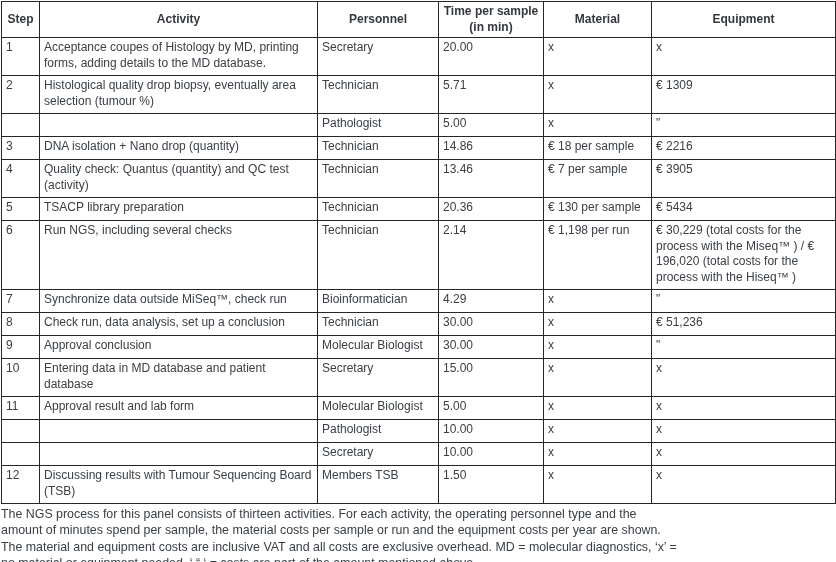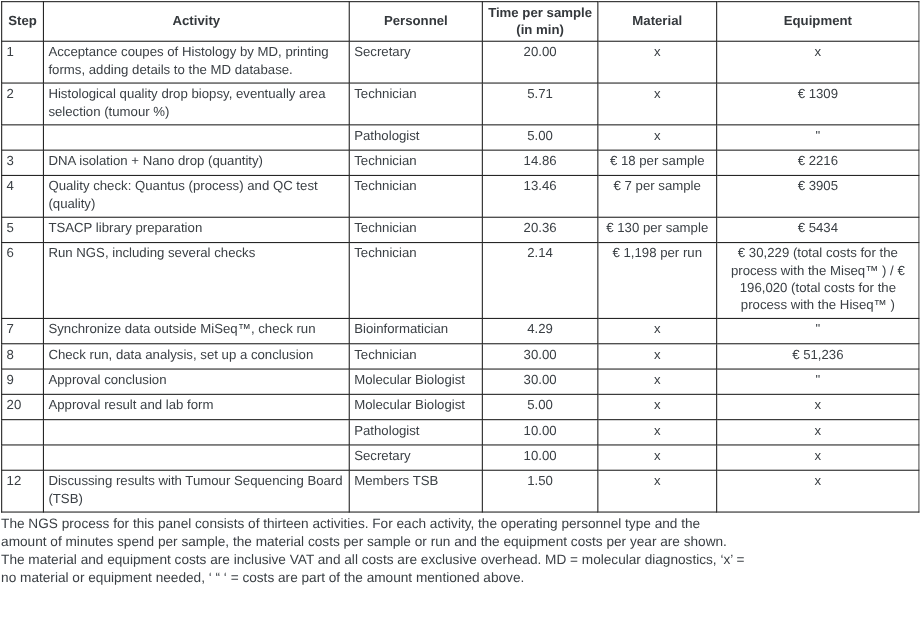--- a/index.html
+++ b/index.html
@@ -37,21 +37,21 @@
     font-weight: bold;
     text-align: center;
     vertical-align: middle;
     height: 29px;
     padding: 2px 2px;
     color: #34383c;
   }
   td.c-step { padding-left: 6px; white-space: nowrap; }
   td.c-activity { padding-left: 6px; padding-right: 10px; margin-top: 12px; }
   td.c-personnel { padding-left: 5px; white-space: nowrap; }
-  td.c-center { text-align: center; }
+  td.c-center { }
   td.c-nowrap { white-space: nowrap; }
   td { height: 16px; }
   .caption {
     margin: 2px 1px 0 1px;
     font-size: 12.4px;
     line-height: 16.4px;
     color: #3b4045;
     text-align: left;
   }
 </style>
@@ -106,21 +106,21 @@
         <tr>
           <td class="c-step">3</td>
           <td class="c-activity">DNA isolation + Nano drop (quantity)</td>
           <td class="c-personnel">Technician</td>
           <td class="c-center c-nowrap">14.86</td>
           <td class="c-center c-nowrap">€ 18 per sample</td>
           <td class="c-center">€ 2216</td>
         </tr>
         <tr>
           <td class="c-step">4</td>
-          <td class="c-activity">Quality check: Quantus (process) and QC test (quality)</td>
+          <td class="c-activity">Quality check: Quantus (quantity) and QC test (activity)</td>
           <td class="c-personnel">Technician</td>
           <td class="c-center c-nowrap">13.46</td>
           <td class="c-center c-nowrap">€ 7 per sample</td>
           <td class="c-center">€ 3905</td>
         </tr>
         <tr>
           <td class="c-step">5</td>
           <td class="c-activity">TSACP library preparation</td>
           <td class="c-personnel">Technician</td>
           <td class="c-center c-nowrap">20.36</td>
@@ -153,21 +153,29 @@
         </tr>
         <tr>
           <td class="c-step">9</td>
           <td class="c-activity">Approval conclusion</td>
           <td class="c-personnel">Molecular Biologist</td>
           <td class="c-center c-nowrap">30.00</td>
           <td class="c-center c-nowrap">x</td>
           <td class="c-center">"</td>
         </tr>
         <tr>
-          <td class="c-step">20</td>
+          <td class="c-step">10</td>
+          <td class="c-activity">Entering data in MD database and patient database</td>
+          <td class="c-personnel">Secretary</td>
+          <td class="c-center c-nowrap">15.00</td>
+          <td class="c-center c-nowrap">x</td>
+          <td class="c-center">x</td>
+        </tr>
+        <tr>
+          <td class="c-step">11</td>
           <td class="c-activity">Approval result and lab form</td>
           <td class="c-personnel">Molecular Biologist</td>
           <td class="c-center c-nowrap">5.00</td>
           <td class="c-center c-nowrap">x</td>
           <td class="c-center">x</td>
         </tr>
         <tr>
           <td class="c-step"></td>
           <td class="c-activity"></td>
           <td class="c-personnel">Pathologist</td>

